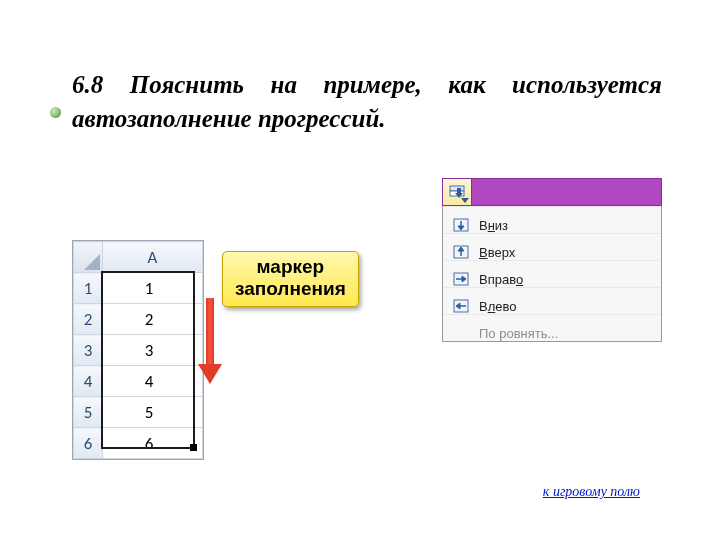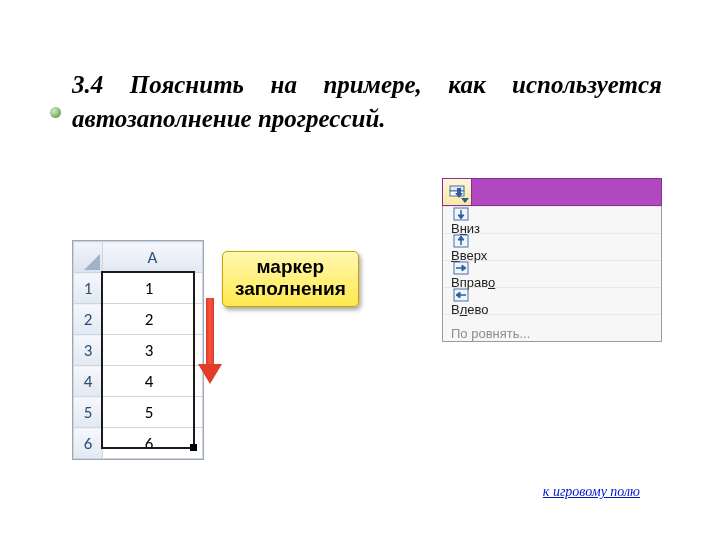--- a/index.html
+++ b/index.html
@@ -141,27 +141,26 @@
     border-left:4px solid transparent;
     border-right:4px solid transparent;
     border-top:5px solid #37547a;
   }
   .menu{
     background:#f7f7f7;
     border:1px solid #9a9a9a;
     border-top:none;
   }
   .mi{
-    display:flex;align-items:flex-start;
+    display:flex;align-items:flex-end;
     height:26px;
     padding-left:8px;
     border-top:1px solid #e8e8e8;
     color:#222;
     background:#f7f7f7;
-    flex-direction:column;
   }
   .mi .ico{
     width:20px;height:16px;margin-right:8px;
     display:flex;align-items:center;justify-content:center;
   }
   .mi .txt u{text-decoration:underline}
   .mi.disabled{color:#8d8d8d}
   .mi.hl{
     background:linear-gradient(#fff1c2,#ffe28a);
     border:1px solid #f1c33b;
@@ -178,21 +177,21 @@
     font-size:14px;
     color:#0016cf;
     text-decoration:underline;
     cursor:pointer;
   }
 </style>
 </head>
 <body>
 
 <div class="bullet"></div>
-<div class="heading">3.4 Пояснить на примере, как используется автозаполнение прогрессий.</div>
+<div class="heading">6.8 Пояснить на примере, как используется автозаполнение прогрессий.</div>
 
 <div class="sheet">
   <table>
     <tbody>
         <tr>
       <th class="hdr-corner"></th>
       <th class="col-hdr">A</th>
     </tr>
     <tr>
           <th class="row-hdr">1</th>

